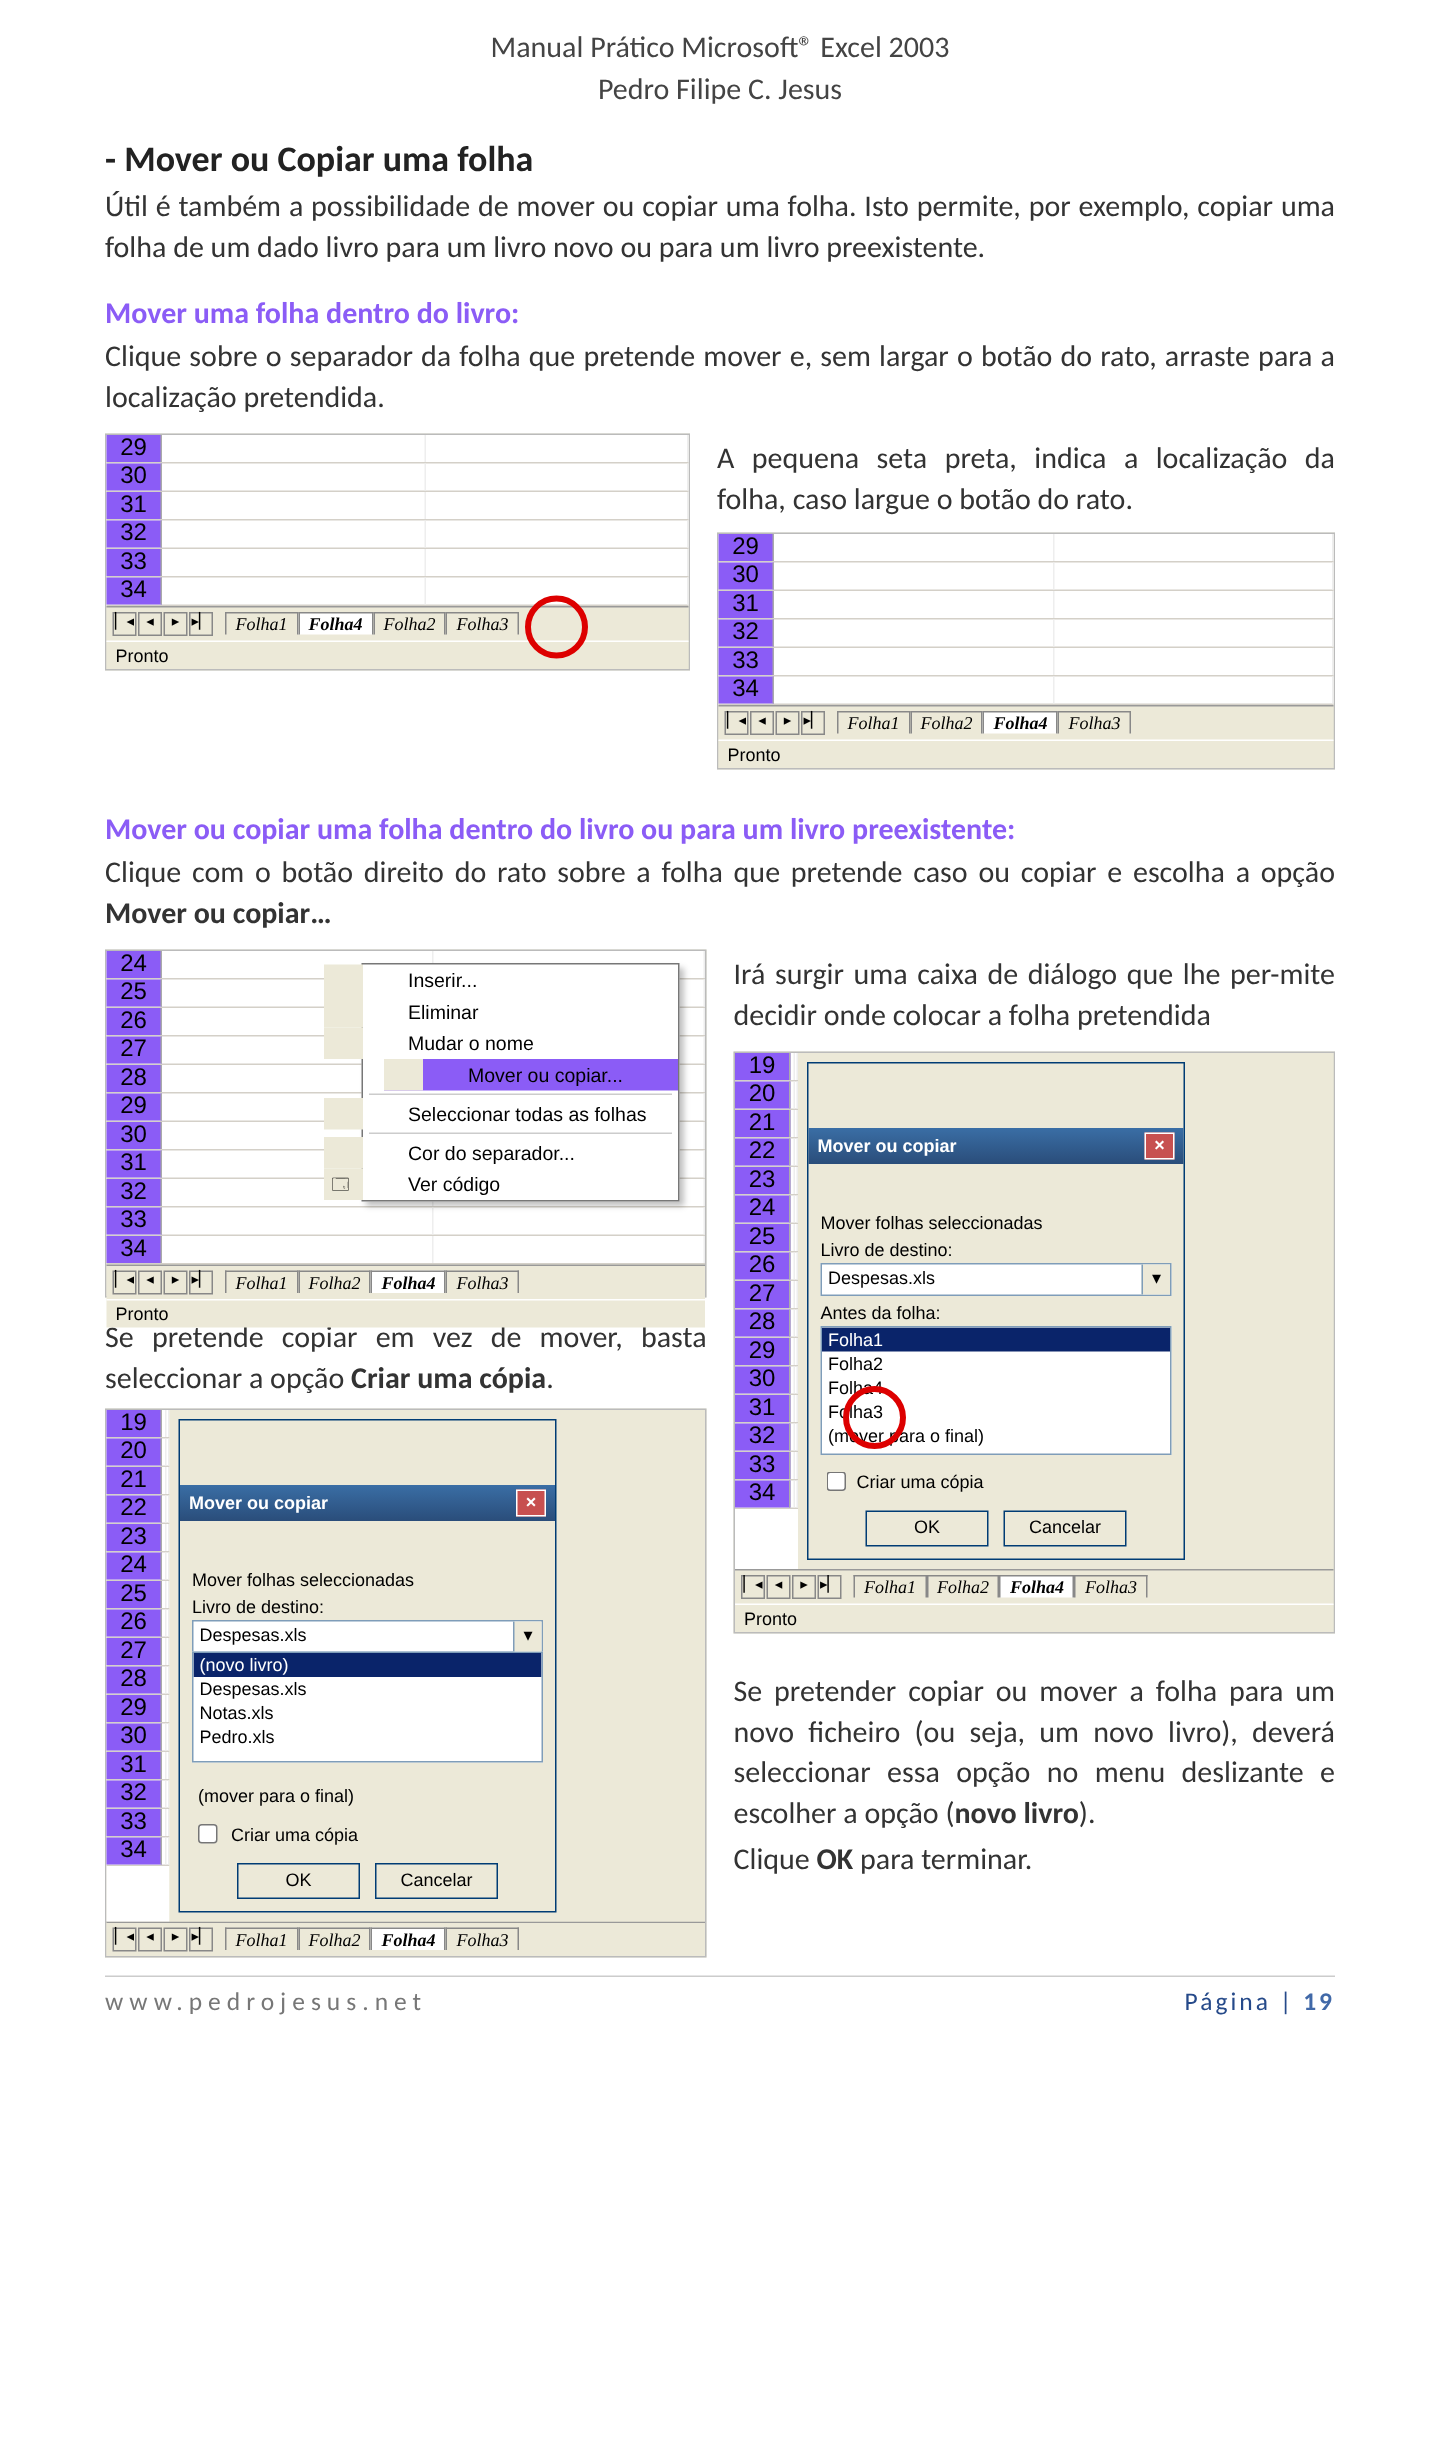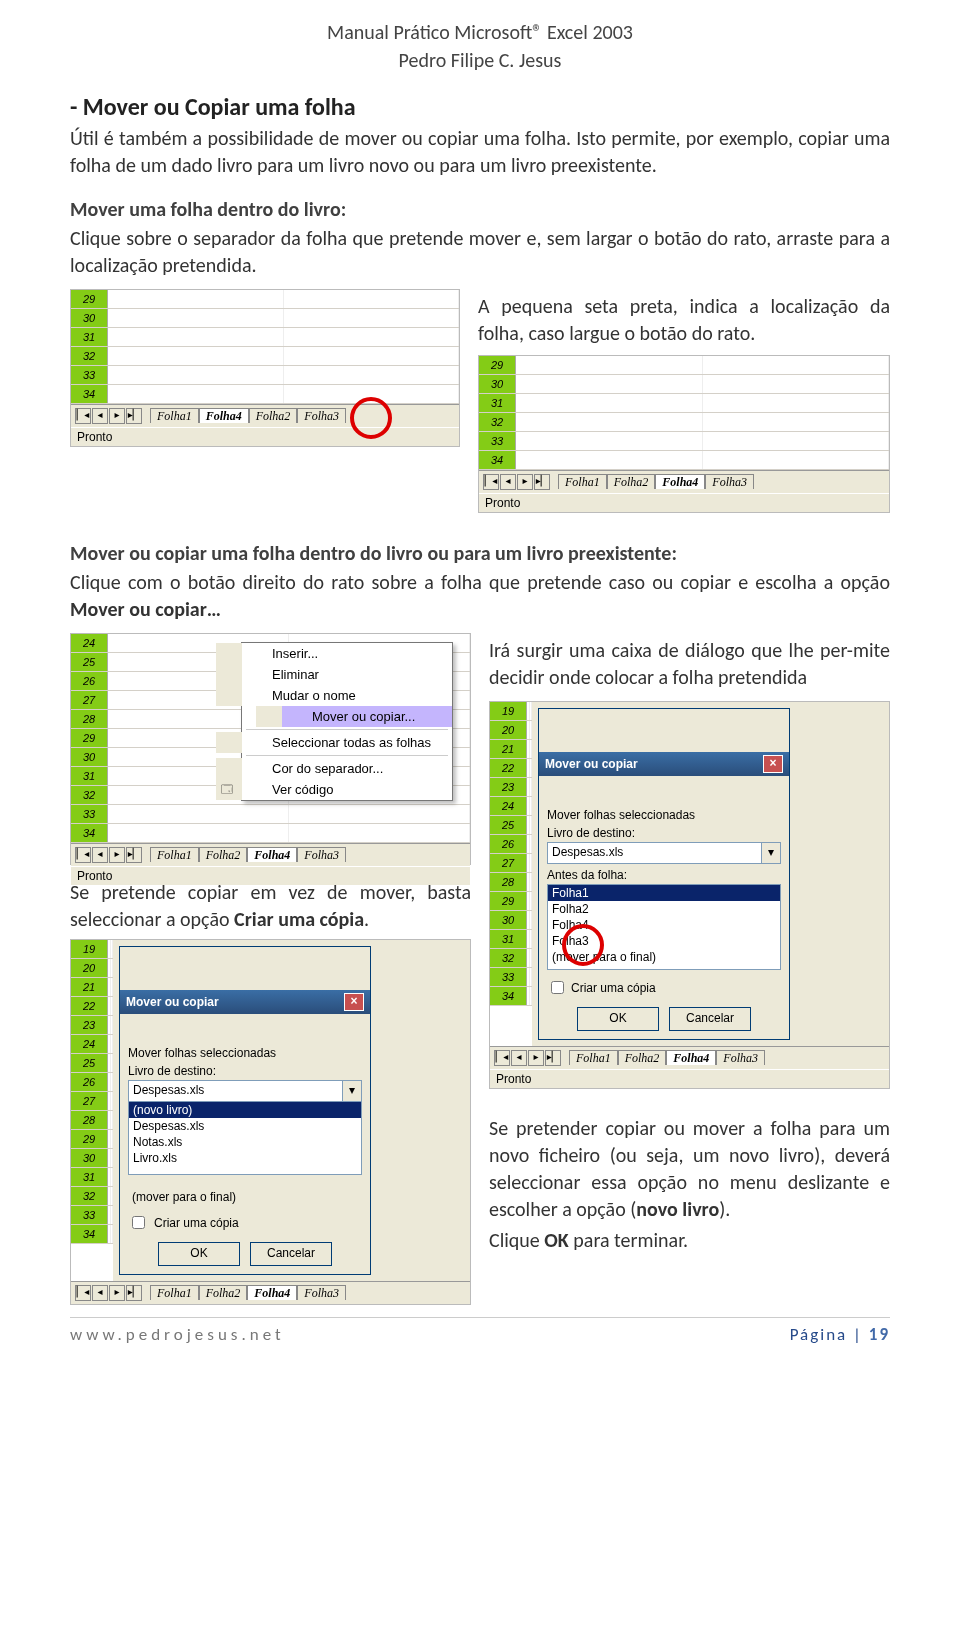--- a/index.html
+++ b/index.html
@@ -31,21 +31,21 @@
   .bodytext {
     font-size: 20px;
     color: #333;
     text-align: justify;
     line-height: 1.35;
     margin-top: 4px;
   }
   .subhead {
     font-size: 20px;
     font-weight: bold;
-    color: #404040;
+    color: #8b5cf6;
     margin-top: 18px;
   }
   .row {
     display: flex;
     gap: 18px;
     margin-top: 10px;
   }
   .col { flex: 1; }
   .imgbox {
     border: 1px solid #bbb;
@@ -58,25 +58,24 @@
     background: #fff;
   }
   .sheetrow {
     display: flex;
     border-bottom: 1px solid #d4d0c8;
     height: 18px;
     line-height: 18px;
   }
   .sheetrow .rh {
     width: 36px;
-    background: #84cc16;
+    background: #8b5cf6;
     border-right: 1px solid #aaa;
     text-align: center;
-    font-size: 11px;
-    font-style: italic;
+    font-size: 16px;
   }
   .sheetrow .cell {
     flex: 1;
     border-right: 1px solid #eee;
   }
   .tabbar {
     display: flex;
     align-items: center;
     background: #ece9d8;
     border-top: 1px solid #999;
@@ -136,21 +135,21 @@
     width: 210px;
     box-shadow: 3px 3px 4px rgba(0,0,0,.25);
   }
   .ctxitem {
     padding: 3px 10px 3px 30px;
     border-left: 26px solid #ece9d8;
     margin-left: -26px;
     position: relative;
   }
   .ctxitem.hover {
-    background: #c4b5fd;
+    background: #8b5cf6;
     margin-left: 14px;
   }
   .ctxsep {
     border-top: 1px solid #ccc;
     margin: 2px 4px;
   }
   .dialog {
     background: #ece9d8;
     border: 1px solid #003c74;
     font-family: Tahoma, Arial, sans-serif;
@@ -543,21 +542,21 @@
                 <label>Mover folhas seleccionadas</label>
                 <label>Livro de destino:</label>
                 <div class="combo">
                   <span class="txt">Despesas.xls</span>
                   <span class="arrow">▾</span>
                 </div>
                 <div class="listbox" style="height:72px; margin-top:-1px" id="dlg2-list">
                     <div class="listitem sel">(novo livro)</div>
                     <div class="listitem">Despesas.xls</div>
                     <div class="listitem">Notas.xls</div>
-                    <div class="listitem">Livro.xls</div>
+                    <div class="listitem">Pedro.xls</div>
                   </div>
                 <div class="listitem" style="margin-top:14px">(mover para o final)</div>
                 <div class="chkrow">
                   <input type="checkbox" style="">
                   <span>Criar uma cópia</span>
                 </div>
                 <div class="dlgbtns">
                   <div class="dlgbtn">OK</div>
                   <div class="dlgbtn">Cancelar</div>
                 </div>

